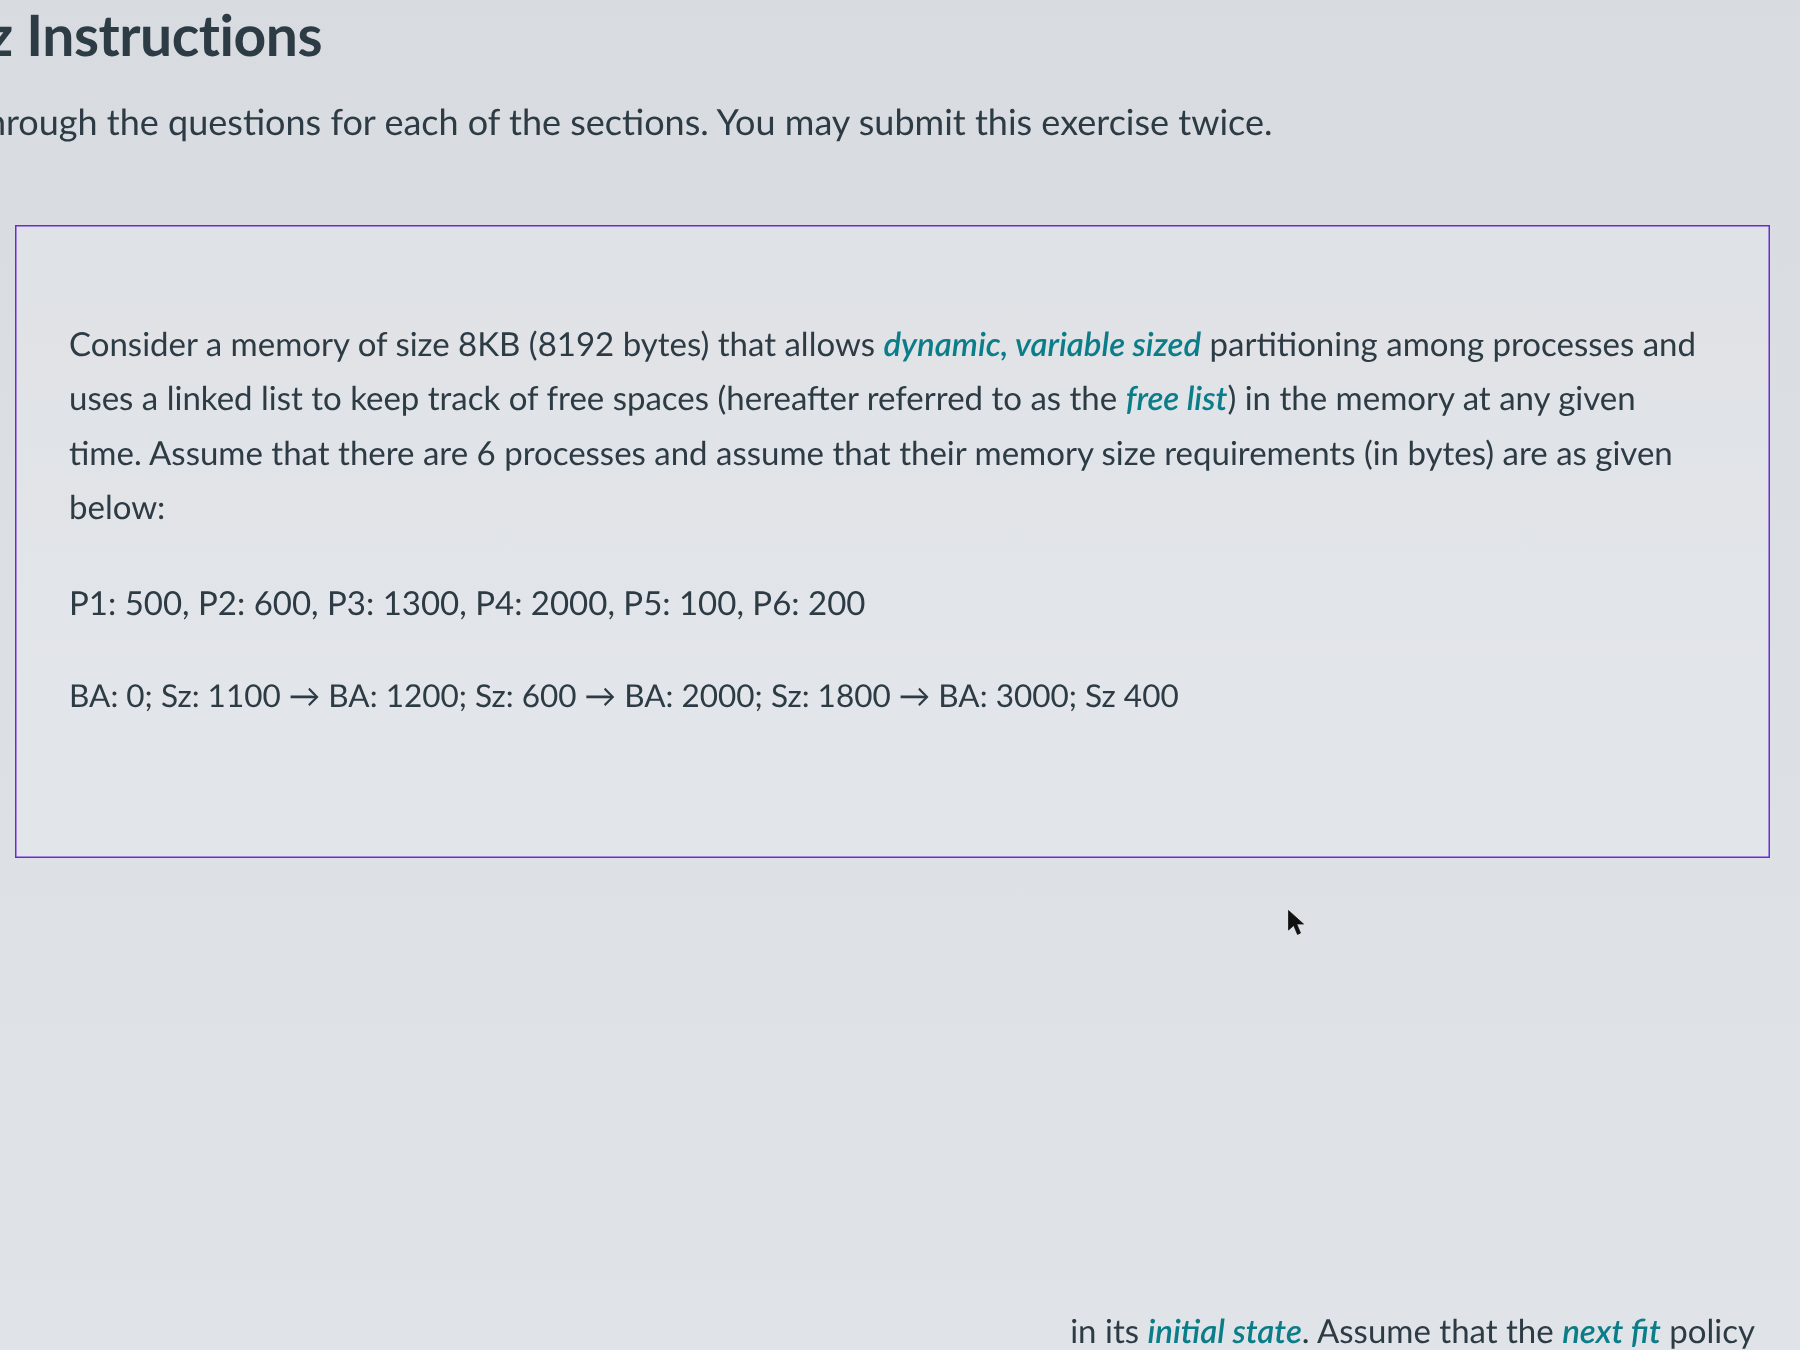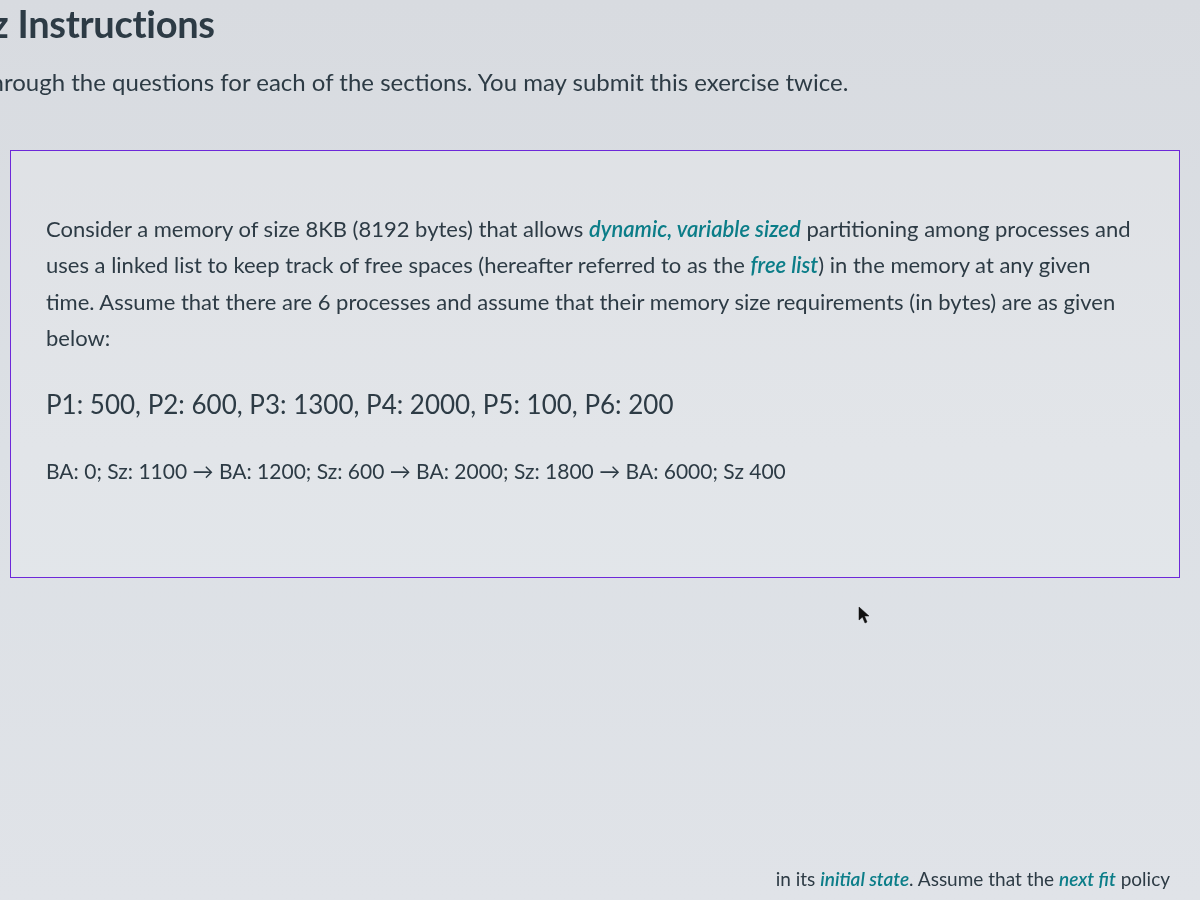--- a/index.html
+++ b/index.html
@@ -42,35 +42,35 @@
       line-height: 1.65;
       color: #2d3b45;
       margin-bottom: 28px;
     }
     .emph-teal {
       color: #0b7d88;
       font-style: italic;
       font-weight: 600;
     }
     .process-list {
-      font-size: 26px;
+      font-size: 22px;
       color: #2d3b45;
       margin-bottom: 28px;
       line-height: 1.6;
     }
     .free-list-chain {
       font-size: 21px;
       color: #2d3b45;
       line-height: 1.6;
     }
     .bottom-fragment {
       position: absolute;
-      bottom: 10px;
+      bottom: 0;
       right: 30px;
-      font-size: 19px;
+      font-size: 22px;
       color: #2d3b45;
       white-space: nowrap;
     }
     .cursor-arrow {
       position: absolute;
       top: 606px;
       left: 858px;
       font-size: 18px;
       color: #1a1a1a;
       pointer-events: none;
@@ -84,21 +84,21 @@
 <p class="instructions-text">through the questions for each of the sections. You may submit this exercise twice.</p>
 
 <div class="question-box">
   <p class="question-para">
     <span>Consider a memory of size 8KB (8192 bytes) that allows </span><span class="emph-teal">dynamic, variable sized</span><span> partitioning among processes and uses a linked list to keep track of free spaces (hereafter referred to as the </span><span class="emph-teal">free list</span><span>) in the memory at any given time. Assume that there are 6 processes and assume that their memory size requirements (in bytes) are as given below:</span>
   </p>
 
   <p class="process-list">P1: 500,  P2: 600,  P3: 1300,  P4: 2000,  P5: 100,  P6: 200</p>
 
 
-  <p class="free-list-chain">BA: 0; Sz: 1100 → BA: 1200; Sz: 600 → BA: 2000; Sz: 1800 → BA: 6000; Sz 400</p>
+  <p class="free-list-chain">BA: 0; Sz: 1100 → BA: 1200; Sz: 600 → BA: 2000; Sz: 1800 → BA: 3000; Sz 400</p>
 </div>
 
 <span class="cursor-arrow">
   <svg width="14" height="18" viewBox="0 0 14 18">
     <path d="M1 1 L1 14 L4.5 11 L7 17 L9 16 L6.5 10 L11 10 Z" fill="#111" stroke="#111" stroke-width="0.5"></path>
   </svg>
 </span>
 
 <div class="bottom-fragment">
   <span>in its </span><span class="emph-teal">initial state</span><span>. Assume that the </span><span class="emph-teal">next fit</span><span> policy</span>

